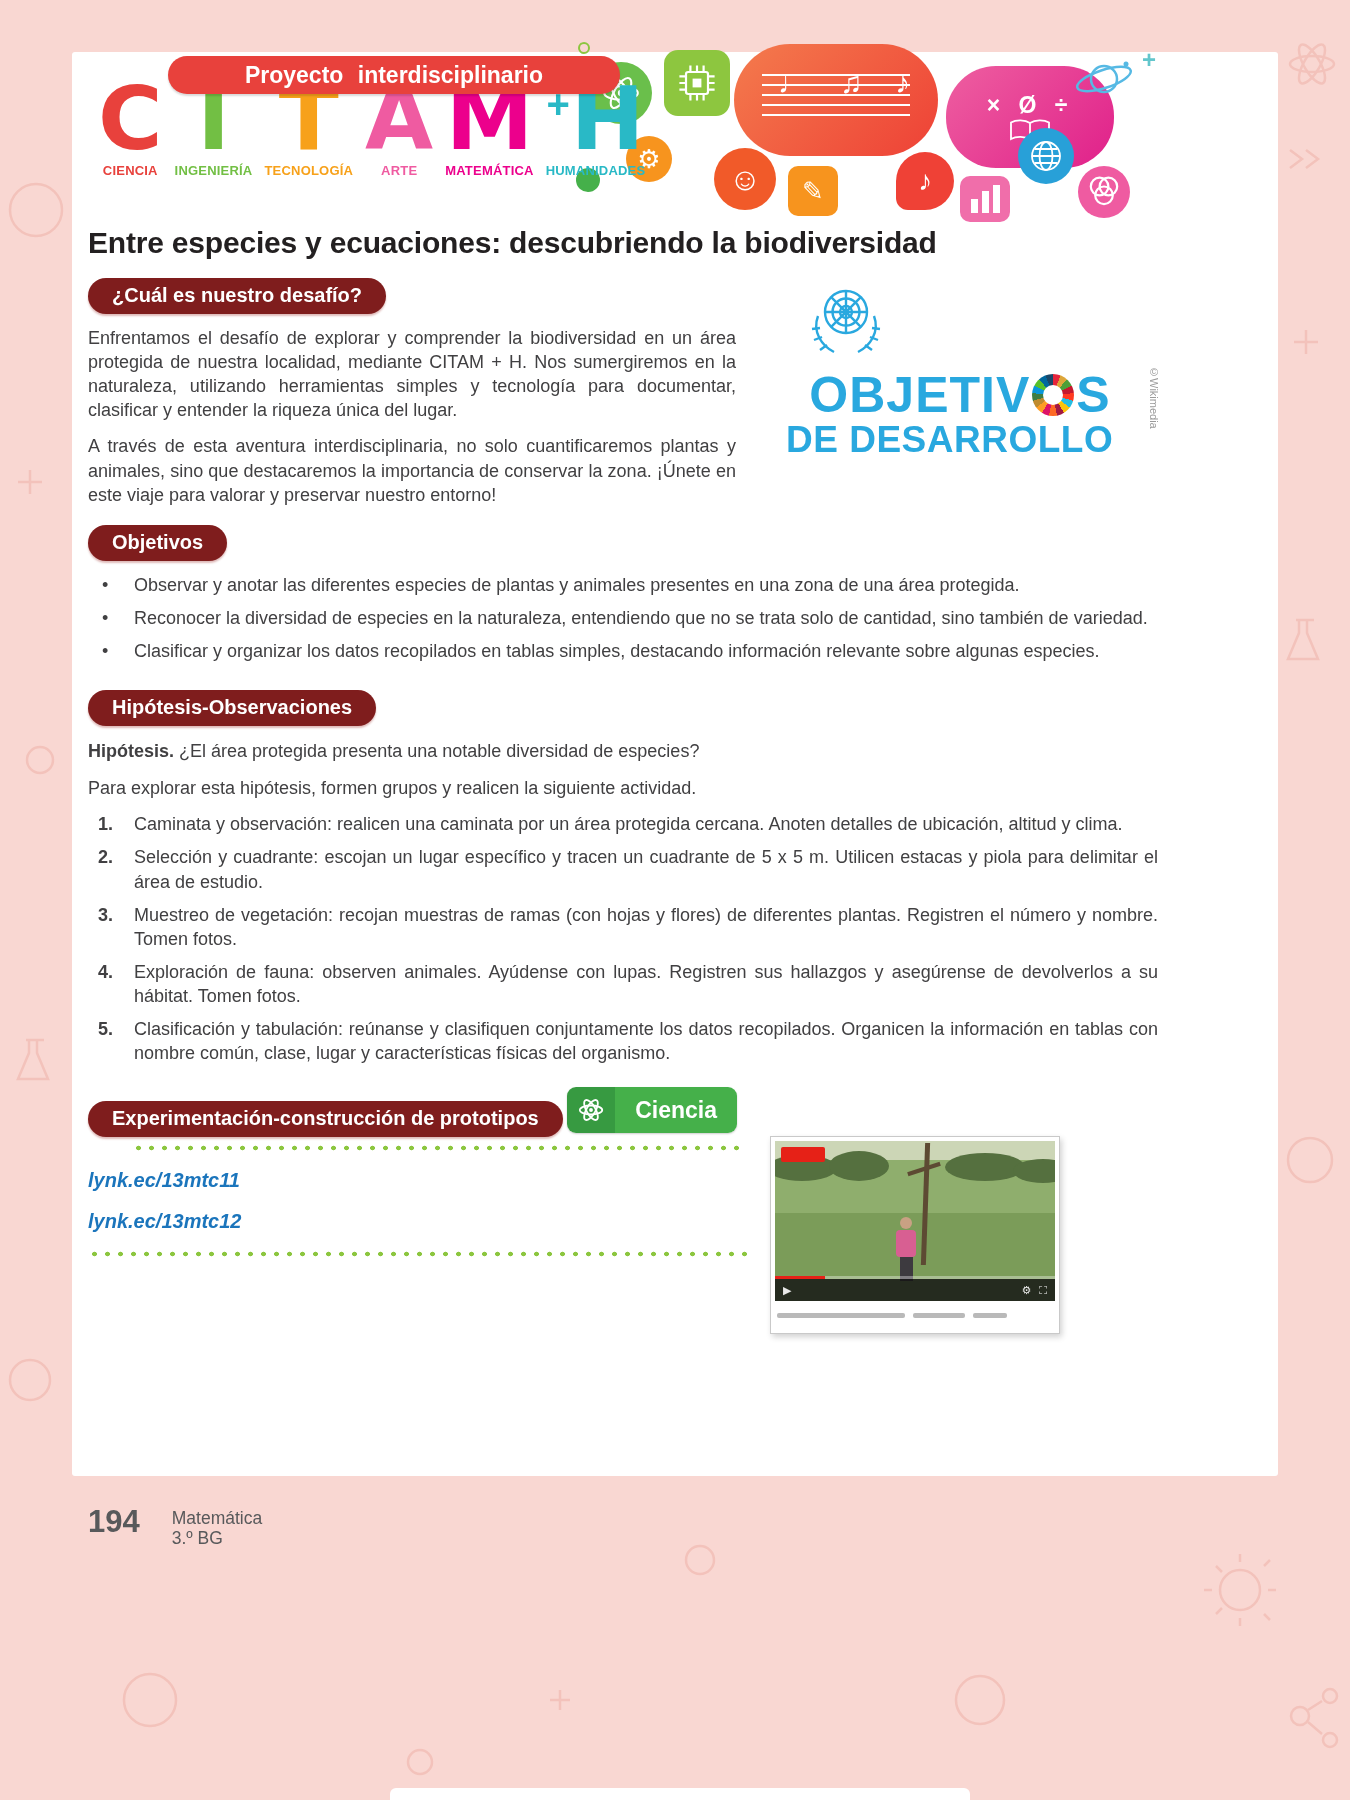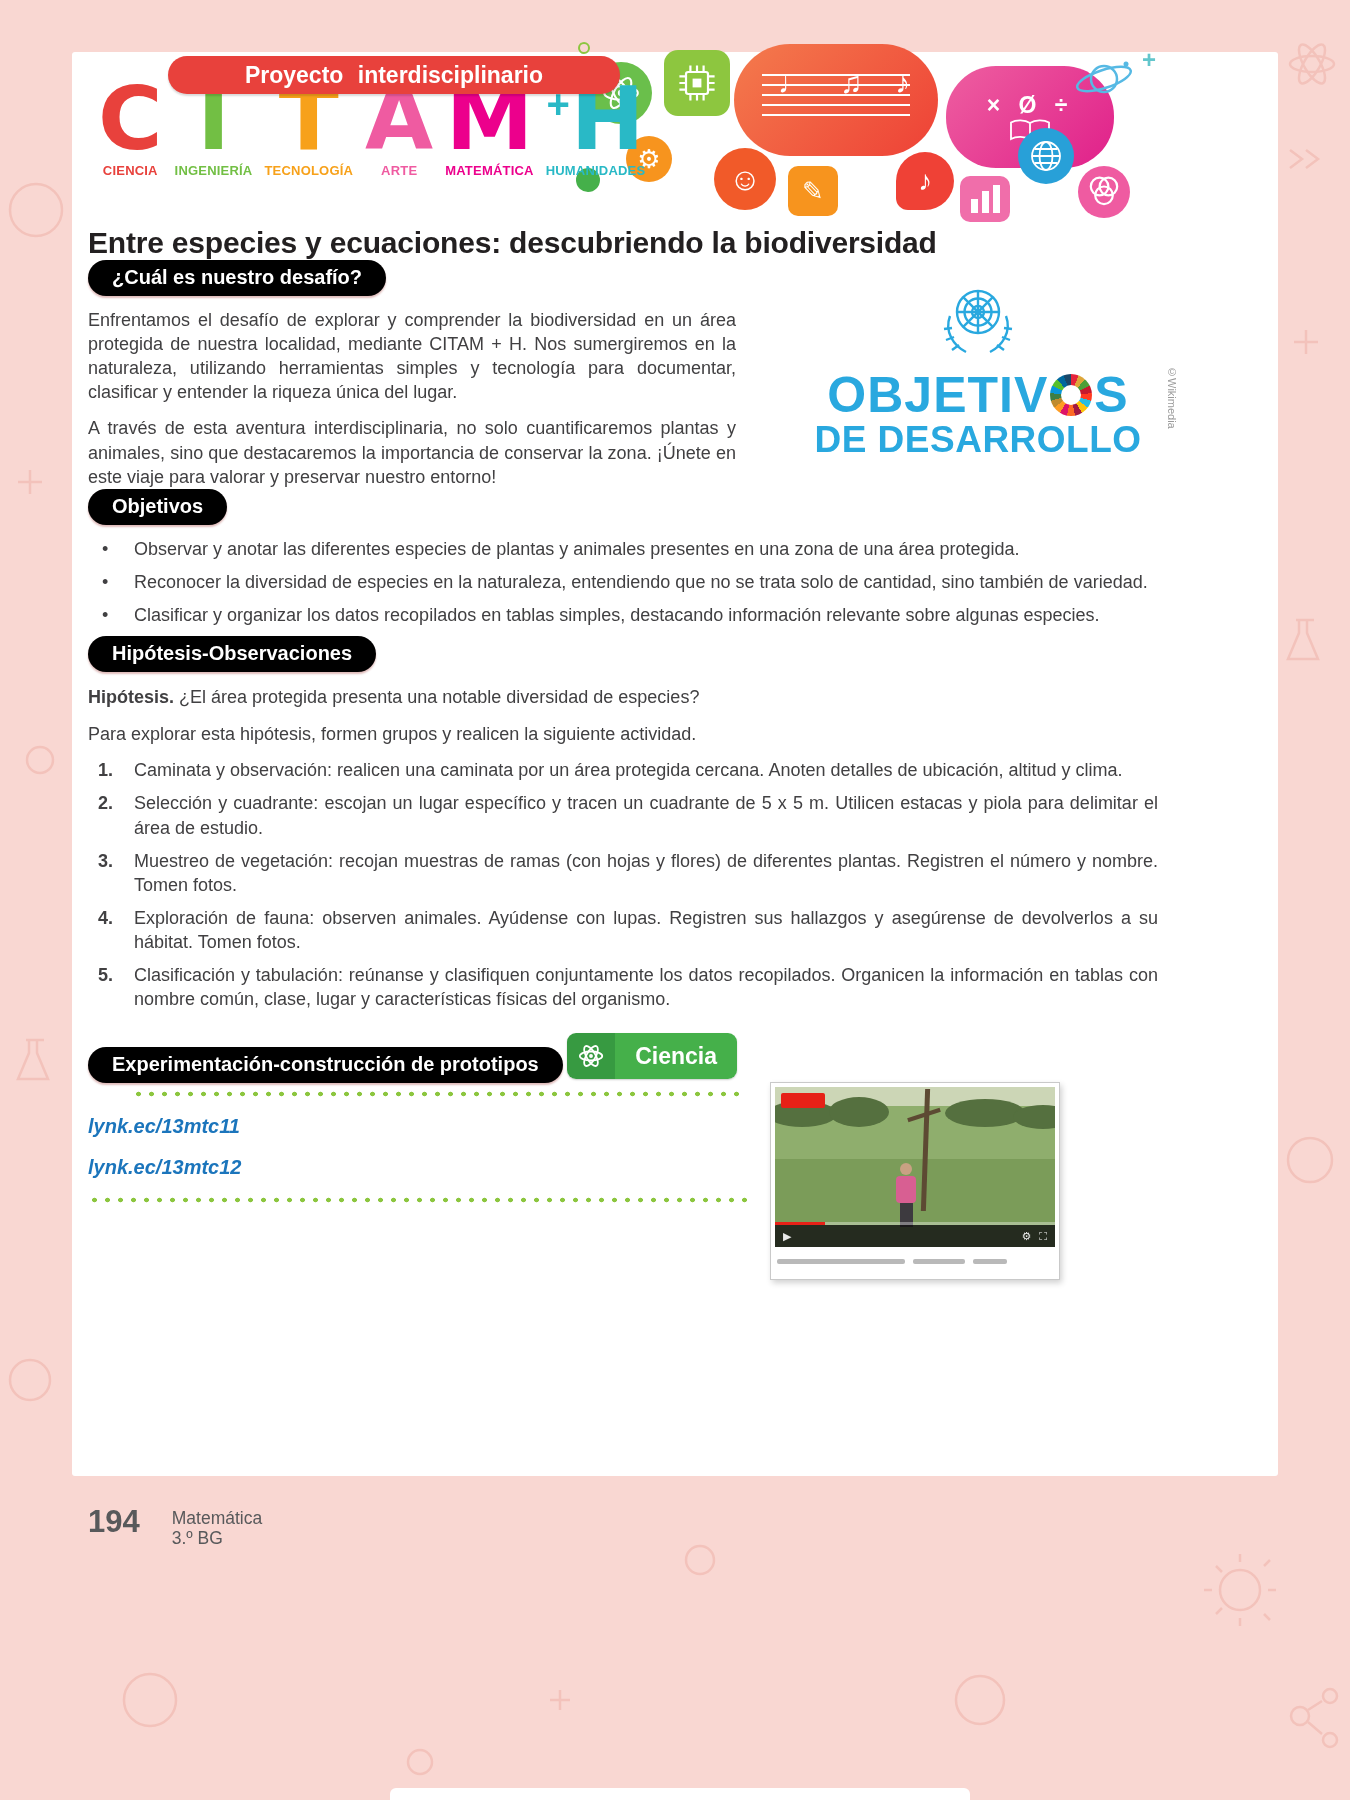--- a/index.html
+++ b/index.html
@@ -33,26 +33,26 @@
   .c-note{left:322px;top:108px;width:58px;height:58px;border-radius:50% 50% 50% 12px;background:#ef4136;font-size:28px}
   .c-chart{left:386px;top:132px;width:50px;height:46px;border-radius:10px;background:#f06eaa}
   .c-globe{left:444px;top:84px;width:56px;height:56px;border-radius:50%;background:#28a0d8}
   .c-venn{left:504px;top:122px;width:52px;height:52px;border-radius:50%;background:#ef5ba1}
   .c-planet{position:absolute;left:494px;top:6px;width:72px;height:58px}
   .deco-ring{position:absolute;left:4px;top:-2px;width:12px;height:12px;border:2px solid #8dc63f;border-radius:50%}
   .deco-plus{position:absolute;left:568px;top:2px;color:#63c6cc;font-size:24px;font-weight:bold}
   .deco-dot{position:absolute;left:2px;top:124px;width:24px;height:24px;border-radius:50%;background:#45b04a}
   
   .title{margin-top:14px;font-size:30px;font-weight:bold;color:#232021;letter-spacing:-.2px}
-  .pill{display:inline-block;background:#000000;color:#fff;font-weight:bold;font-size:20px;padding:6px 24px 7px;border-radius:18px;box-shadow:0 2px 2px rgba(150,30,25,.3)}
+  .pill{display:inline-block;background:#7f1d1d;color:#fff;font-weight:bold;font-size:20px;padding:6px 24px 7px;border-radius:18px;margin-top:18px;box-shadow:0 2px 2px rgba(150,30,25,.3)}
   .body-p{margin-top:12px;font-size:18px;line-height:1.34;text-align:justify;color:#414042}
   .w-narrow{width:648px}
   .sec{position:relative}
   
-  .sdg{position:absolute;left:716px;top:22px;width:348px;text-align:center;color:#29a8df}
+  .sdg{position:absolute;left:698px;top:22px;width:348px;text-align:left;color:#29a8df}
   .sdg-l1{display:flex;align-items:center;justify-content:center;font-size:50px;font-weight:900;line-height:1;letter-spacing:1px;margin-top:6px}
   .wheel{width:42px;height:42px;border-radius:50%;display:inline-block;position:relative;margin:0 2px;background:conic-gradient(#e5243b 0 21deg,#dda63a 21deg 42deg,#4c9f38 42deg 64deg,#c5192d 64deg 85deg,#ff3a21 85deg 106deg,#26bde2 106deg 127deg,#fcc30b 127deg 148deg,#a21942 148deg 169deg,#fd6925 169deg 191deg,#dd1367 191deg 212deg,#fd9d24 212deg 233deg,#bf8b2e 233deg 254deg,#3f7e44 254deg 275deg,#0a97d9 275deg 296deg,#56c02b 296deg 318deg,#00689d 318deg 339deg,#19486a 339deg 360deg)}
   .wheel::after{content:"";position:absolute;inset:11px;background:#fff;border-radius:50%}
   .sdg-l2{font-size:37px;font-weight:900;line-height:1.08;letter-spacing:.5px}
   .sdg-l3{font-size:46px;font-weight:900;line-height:1.05}
   .sdg-credit{position:absolute;right:-26px;top:84px;writing-mode:vertical-rl;font-size:11px;color:#9a9a9a;font-weight:normal}
   
   .plist{list-style:none;margin-top:12px}
   .plist li{display:flex;margin-bottom:9px;font-size:18px;line-height:1.34}
   .plist .b{width:46px;padding-left:14px;flex:none}

